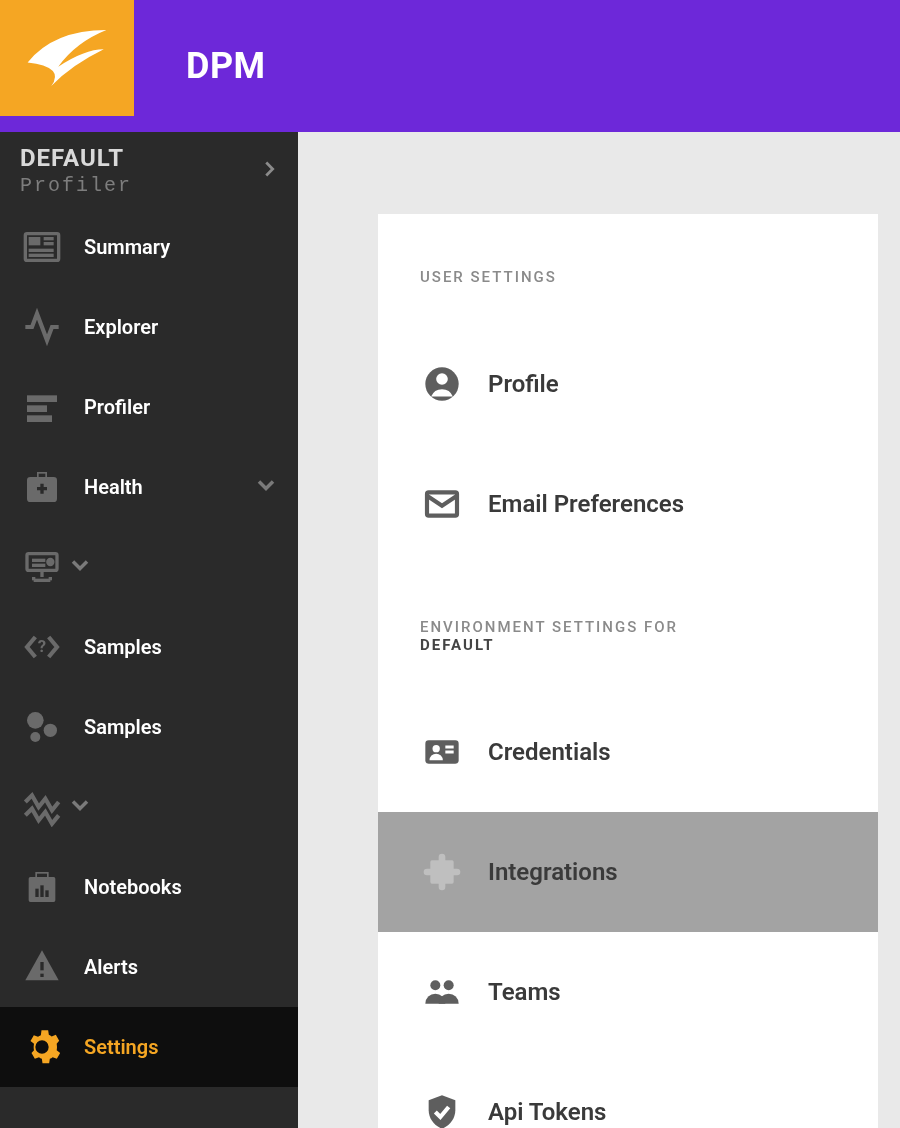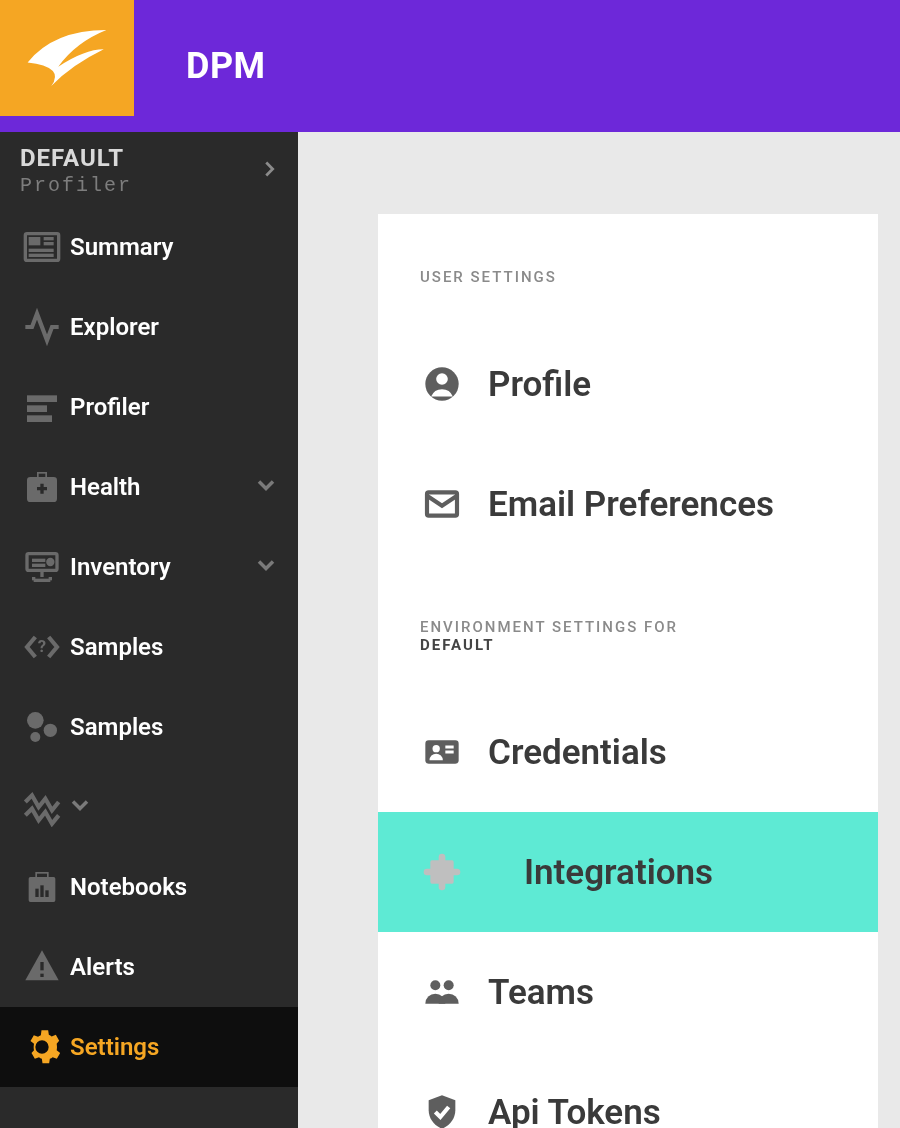--- a/index.html
+++ b/index.html
@@ -16,36 +16,36 @@
   .env-block { padding: 12px 20px 10px 20px; position: relative; }
   .env-name { font-size: 24px; font-weight: 700; color: #d9d9d9; letter-spacing: 1px; }
   .env-sub { font-family: "Courier New", monospace; font-size: 20px; color: #7d7d7d; letter-spacing: 2px; margin-top: 2px; }
   .env-chevron { position: absolute; right: 18px; top: 26px; color: #8b8b8b; }
   .env-chevron svg { width: 22px; height: 22px; }
 
   .nav { list-style: none; }
   .nav-item { display: flex; align-items: center; height: 80px; padding: 0 18px; cursor: pointer; }
   .nav-item .nav-icon { width: 48px; height: 48px; display: flex; align-items: center; justify-content: center; color: #6a6a6a; flex-shrink: 0; }
   .nav-item .nav-icon svg { width: 40px; height: 40px; }
-  .nav-item .nav-label { font-size: 24px; font-weight: 600; color: #fff; margin-left: 4px; flex: 1; }
+  .nav-item .nav-label { font-size: 20px; font-weight: 600; color: #fff; margin-left: 18px; flex: 1; }
   .nav-item .nav-caret { color: #7a7a7a; }
   .nav-item .nav-caret svg { width: 28px; height: 28px; }
   .nav-item.active { background: #0e0e0e; }
   .nav-item.active .nav-icon, .nav-item.active .nav-label { color: #f5a623; }
 
   .content { flex: 1; background: #e9e9e9; padding-top: 82px; padding-left: 80px; }
   .panel { background: #fff; width: 500px; min-height: 920px; }
   .section-head { padding: 54px 42px 10px 42px; font-size: 15px; letter-spacing: 2px; color: #8a8a8a; font-weight: 500; }
   .section-head .strong { color: #444; font-weight: 700; letter-spacing: 2px; }
   .settings-list { list-style: none; margin-top: 28px; }
   .settings-item { display: flex; align-items: center; height: 120px; padding: 0 40px; cursor: pointer; }
   .settings-item .s-icon { width: 48px; height: 48px; display: flex; align-items: center; justify-content: center; color: #5e5e5e; flex-shrink: 0; }
   .settings-item .s-icon svg { width: 40px; height: 40px; }
-  .settings-item .s-label { font-size: 35px; font-weight: 600; color: #3a3a3a; margin-left: 22px; }
-  .settings-item.selected { background: #5eead4; gap: 36px; }
+  .settings-item .s-label { font-size: 24px; font-weight: 600; color: #3a3a3a; margin-left: 22px; }
+  .settings-item.selected { background: #a3a3a3; }
   .settings-item.selected .s-icon { color: #bfbfbf; }
   .settings-item.selected .s-label { color: #3a3a3a; }
 </style>
 </head>
 <body>
 
 <div class="topbar">
   <div class="logo-box">
     <svg viewBox="0 0 100 80">
       <path d="M5 45 Q35 8 95 8 Q60 22 40 50 Q70 30 92 30 Q55 48 32 72 Q48 50 5 45 Z" fill="#fff"></path>
@@ -116,21 +116,20 @@
               <rect x="3" y="4" width="18" height="10" rx="1"></rect>
               <line x1="6" y1="8" x2="14" y2="8"></line>
               <line x1="6" y1="11" x2="14" y2="11"></line>
               <circle cx="17" cy="9" r="1.5" fill="currentColor"></circle>
               <line x1="12" y1="14" x2="12" y2="18"></line>
               <line x1="7" y1="20" x2="17" y2="20"></line>
               <line x1="7" y1="18" x2="7" y2="20"></line>
               <line x1="17" y1="18" x2="17" y2="20"></line>
             </svg>
         </span>
-        <span class="nav-label">Inventory</span>
         <span class="nav-caret"><svg viewBox="0 0 24 24" fill="none" stroke="currentColor" stroke-width="3">
               <polyline points="6 9 12 15 18 9"></polyline>
             </svg></span>
       </li>
       <li class="nav-item">
         <span class="nav-icon">
           <svg viewBox="0 0 24 24" fill="none" stroke="currentColor" stroke-width="2.5">
               <polyline points="8 6 3 12 8 18"></polyline>
               <polyline points="16 6 21 12 16 18"></polyline>
               <text x="12" y="15" font-size="10" text-anchor="middle" fill="currentColor" stroke="none" font-weight="bold">?</text>

